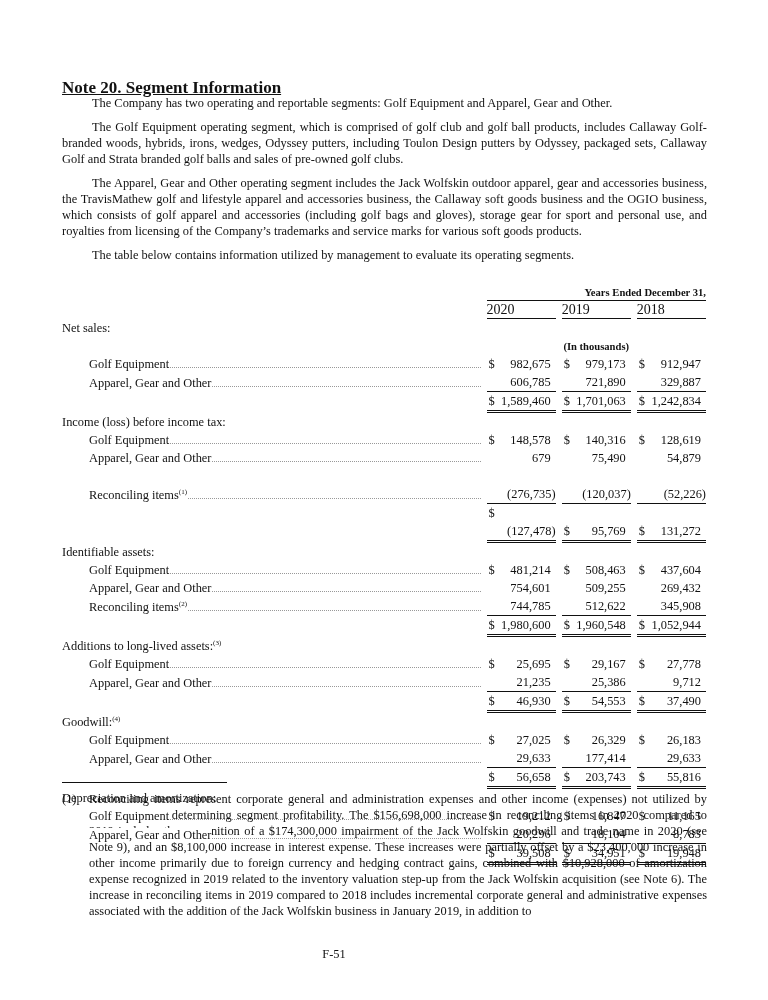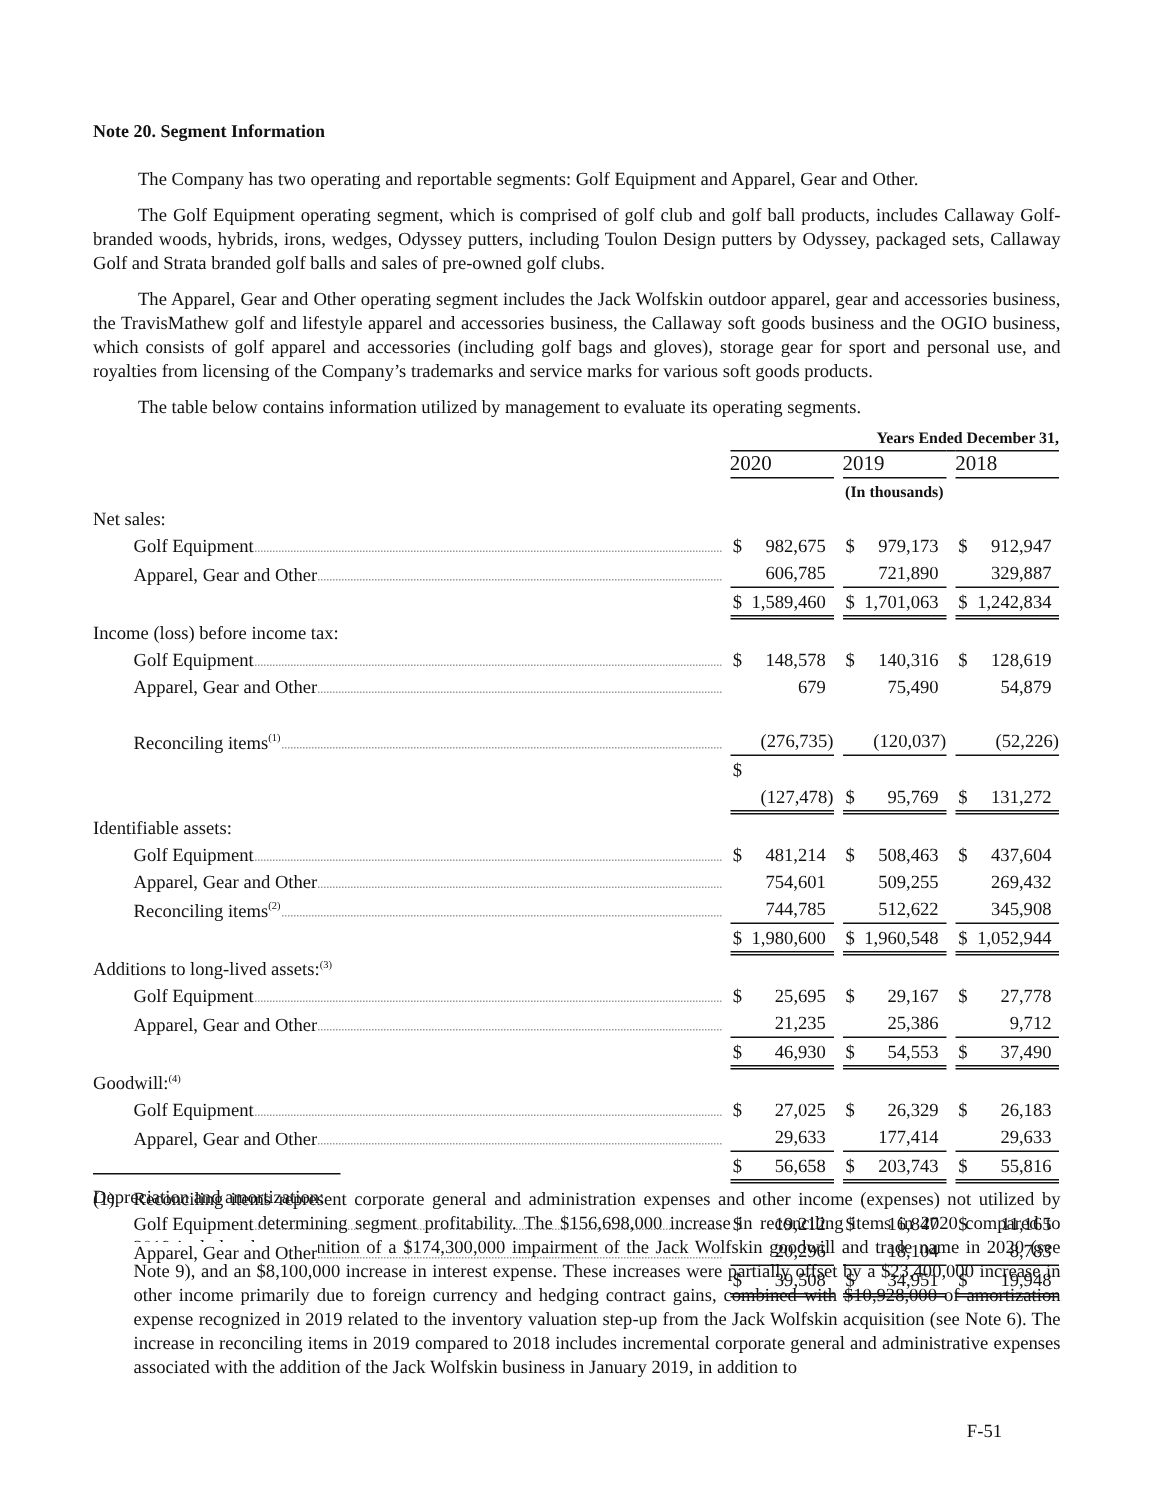--- a/index.html
+++ b/index.html
@@ -1,21 +1,21 @@
 <!DOCTYPE html>
 <html><head>
 <meta charset="utf-8">
 <style>
   html, body { margin: 0; padding: 0; background: #ffffff; }
   body {
     width: 768px; height: 1000px; position: relative; overflow: hidden;
     font-family: "Liberation Serif", serif; color: #111; font-size: 12.4px;
   }
   .page { position: absolute; left: 62px; top: 80px; width: 645px; }
-  .heading { font-weight: bold; font-size: 12px; margin: 0 0 16px 0; line-height: 15px; }
+  .heading { font-weight: bold; font-size: 17px; margin: 0 0 0 0; line-height: 15px; text-decoration: underline; }
   .para { text-indent: 30px; text-align: justify; line-height: 16px; margin: 0 0 8px 0; }
 
   table.seg { position: absolute; left: 62px; top: 282px; width: 644px; border-collapse: collapse; table-layout: fixed; font-size: 12.4px; }
   table.seg td { padding: 0; height: 18px; line-height: 18px; vertical-align: bottom; white-space: nowrap; }
   col.c-label { width: 418px; }
   col.c-gap { width: 6px; }
   col.c-num { width: 68px; }
 
   .hdr-years { text-align: right; font-weight: bold; font-size: 10.6px; border-bottom: 1.3px solid #111; height: 14px !important; line-height: 14px !important; }
   .hdr-year { text-align: left; font-weight: normal; font-size: 14px; border-bottom: 1.3px solid #111; height: 17px !important; line-height: 17px !important; }
@@ -32,21 +32,21 @@
   .num .v { display: block; text-align: right; padding-right: 1px; }
   .num.pr .v { padding-right: 0; margin-top: 18px; }
   .num.np .v { padding-right: 5px; }
   .ul { border-bottom: 1.3px solid #111; }
   .dl { border-bottom: 3.5px double #111; }
 
   .fn-rule { position: absolute; left: 62px; top: 782px; width: 165px; border-top: 1px solid #111; }
   .fn { position: absolute; left: 62px; top: 791px; width: 645px; line-height: 16px; font-size: 12.4px; text-align: justify; }
   .fn .marker { position: absolute; left: 0; top: 0; }
   .fn .body { margin-left: 27px; display: block; }
-  .pageno { position: absolute; top: 947px; left: 0; width: 668px; text-align: right; font-size: 12.4px; }
+  .pageno { position: absolute; top: 947px; left: 0; width: 668px; text-align: center; font-size: 12.4px; }
 </style>
 </head>
 <body>
 
 <div class="page">
   <div class="heading">Note 20. Segment Information</div>
   <p class="para">The Company has two operating and reportable segments: Golf Equipment and Apparel, Gear and Other.</p>
   <p class="para">The Golf Equipment operating segment, which is comprised of golf club and golf ball products, includes Callaway Golf-branded woods, hybrids, irons, wedges, Odyssey putters, including Toulon Design putters by Odyssey, packaged sets, Callaway Golf and Strata branded golf balls and sales of pre-owned golf clubs.</p>
   <p class="para">The Apparel, Gear and Other operating segment includes the Jack Wolfskin outdoor apparel, gear and accessories business, the TravisMathew golf and lifestyle apparel and accessories business, the Callaway soft goods business and the OGIO business, which consists of golf apparel and accessories (including golf bags and gloves), storage gear for sport and personal use, and royalties from licensing of the Company’s trademarks and service marks for various soft goods products.</p>
   <p class="para">The table below contains information utilized by management to evaluate its operating segments.</p>
@@ -68,35 +68,35 @@
     </tr>
     <tr>
       <td></td>
       <td class="hdr-year">2020</td>
       <td></td>
       <td class="hdr-year">2019</td>
       <td></td>
       <td class="hdr-year">2018</td>
     </tr>
     <tr>
+        <td class="sec"><span>Net sales:</span></td>
+        <td></td>
+        <td></td>
+        <td></td>
+        <td></td>
+        <td></td>
+      </tr>
+  <tr>
       <td></td>
         <td></td>
         <td></td>
       <td class="hdr-unit">(In thousands)</td>
       <td></td>
         <td></td>
     </tr>
-  <tr>
-        <td class="sec"><span>Net sales:</span></td>
-        <td></td>
-        <td></td>
-        <td></td>
-        <td></td>
-        <td></td>
-      </tr>
       <tr>
         <td class="item"><span class="lbl"><span>Golf Equipment</span></span><span class="dots"></span></td>
         <td class="num np">
           <span class="d">$</span>
           <span class="v">982,675</span>
         </td>
         <td></td>
         <td class="num np">
           <span class="d">$</span>
           <span class="v">979,173</span>

